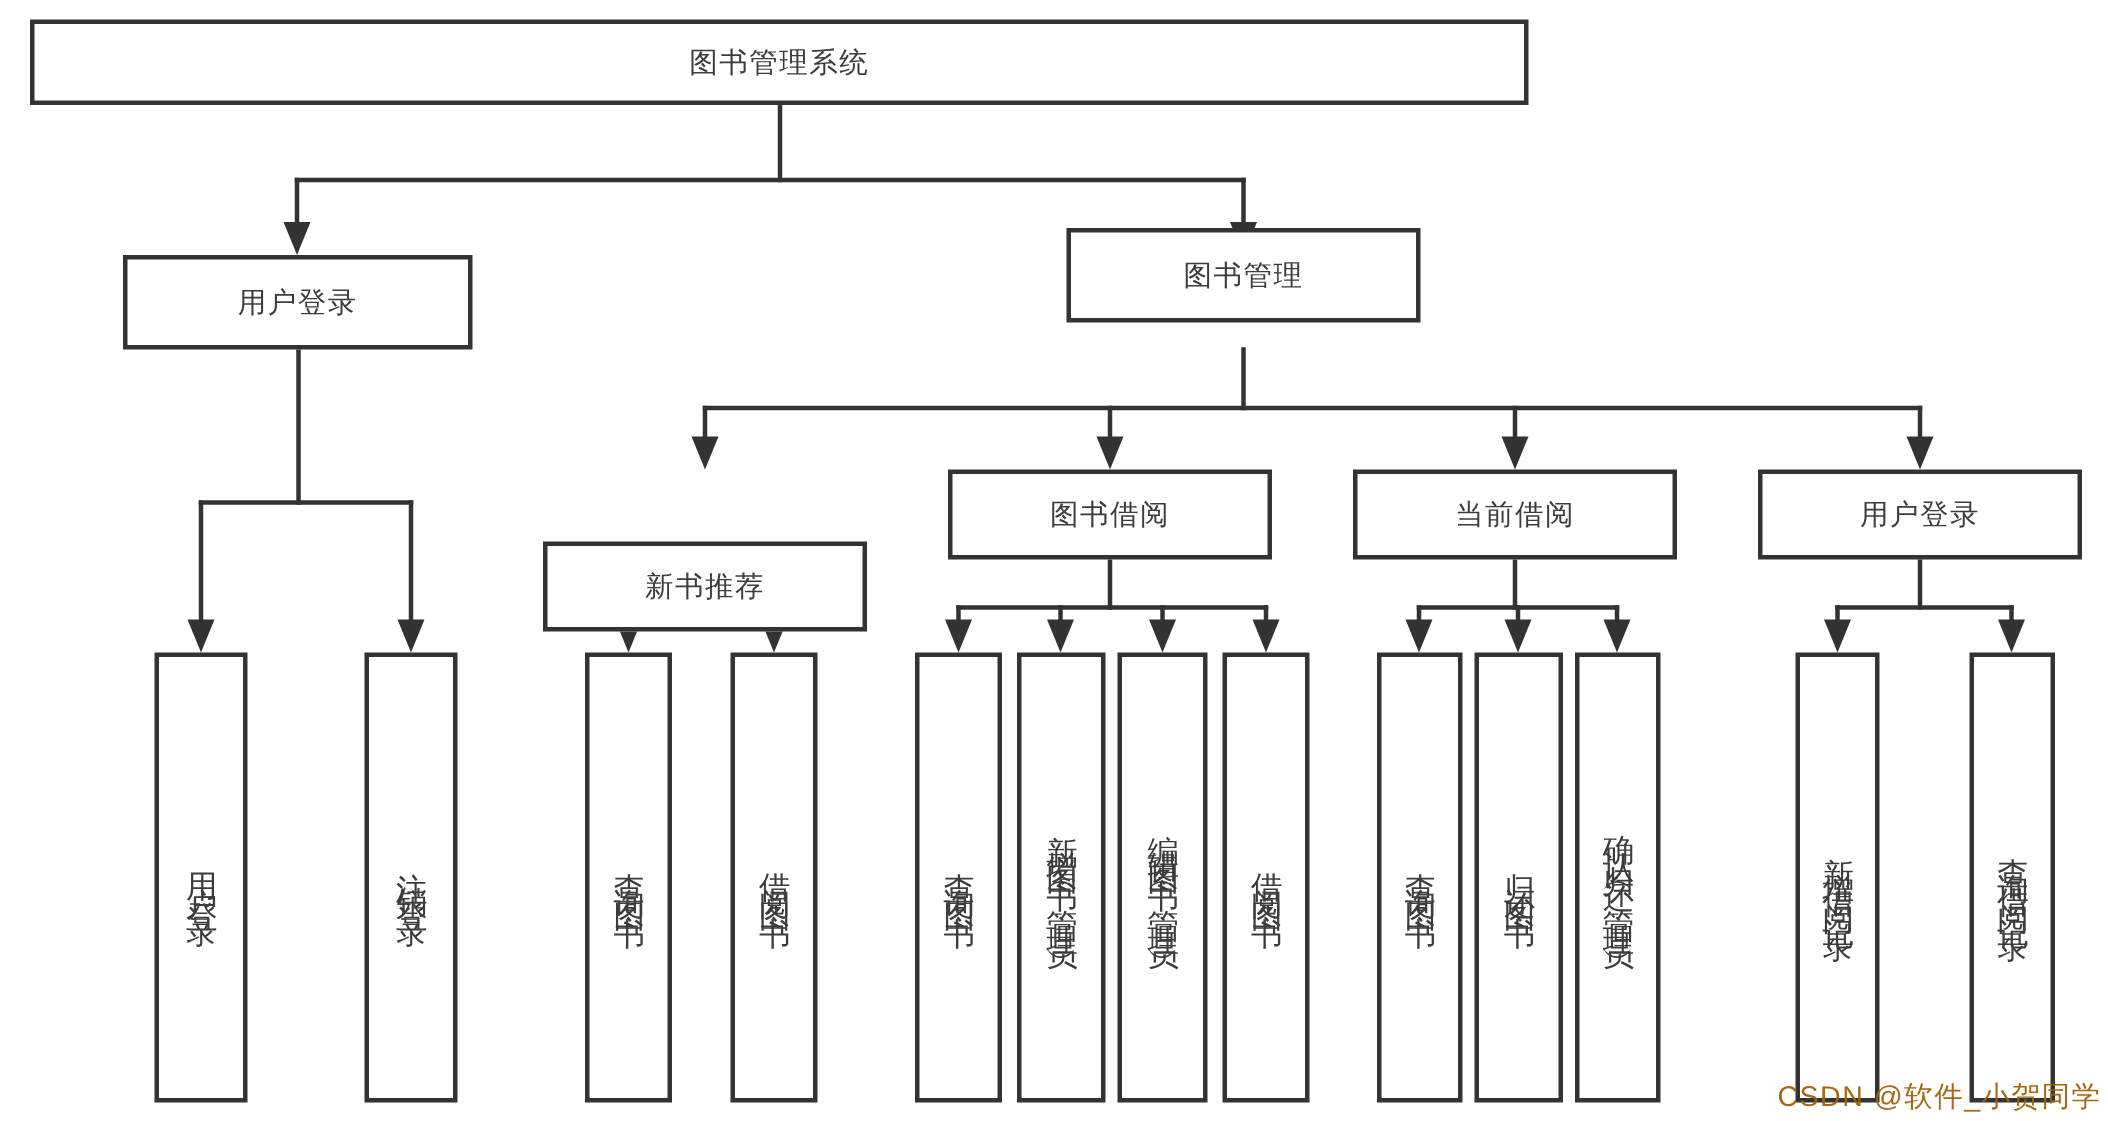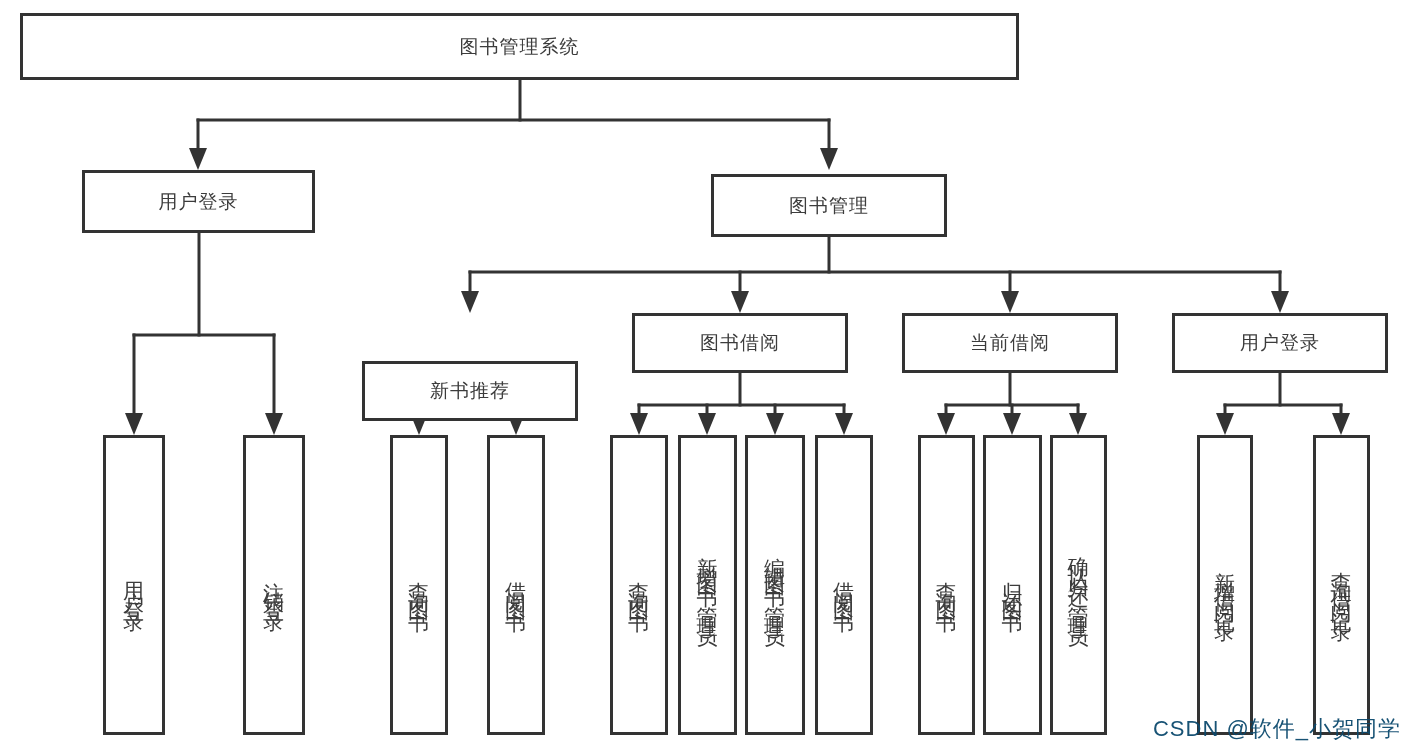--- a/index.html
+++ b/index.html
@@ -11,34 +11,34 @@
   .node{
     position:absolute;box-sizing:border-box;border:3px solid #333333;background:#ffffff;
     display:flex;align-items:center;justify-content:center;z-index:1;
     font-size:19px;letter-spacing:1px;color:#3c3c3c;
   }
   .node.leaf{
     writing-mode:vertical-rl;text-orientation:mixed;
     font-size:21px;letter-spacing:10px;line-height:1;
     top:435px;height:300px;
   }
-  .root{left:20px;top:13px;width:999px;height:67px;}
+  .root{left:20px;top:13px;width:999px;height:57px;}
   .lv2a{left:82px;top:170px;width:233px;height:63px;}
-  .lv2b{left:711px;top:174px;width:236px;height:63px;}
+  .lv2b{left:711px;top:152px;width:236px;height:63px;}
   .lv3{top:313px;width:216px;height:60px;}
   .lv3a{left:362px;margin-top:48px;} .lv3b{left:632px;} .lv3c{left:902px;} .lv3d{left:1172px;}
   .lfA1{left:103px;width:62px;} .lfA2{left:243px;width:62px;}
   .lfB1{left:390px;width:58px;} .lfB2{left:487px;width:58px;}
   .lfC1{left:610px;width:58px;} .lfC2{left:678px;width:59px;}
   .lfC3{left:745px;width:60px;} .lfC4{left:815px;width:58px;}
   .lfD1{left:918px;width:57px;} .lfD2{left:983px;width:59px;} .lfD3{left:1050px;width:57px;}
   .lfE1{left:1197px;width:56px;} .lfE2{left:1313px;width:57px;}
   .watermark{
     position:absolute;right:4px;bottom:3px;z-index:3;
-    font-size:22px;letter-spacing:1px;color:#0c4a6e;opacity:.95;
+    font-size:19px;letter-spacing:1px;color:#a16207;opacity:.95;
     writing-mode:horizontal-tb;
   }
 </style>
 </head>
 <body>
 
 <div class="canvas">
 
   <svg class="connectors" width="1405" height="747">
     <g stroke="#333333" stroke-width="3" stroke-linecap="square">

